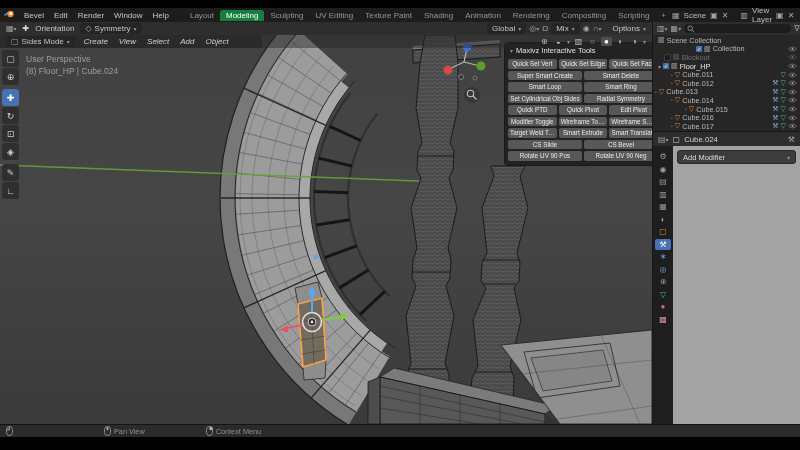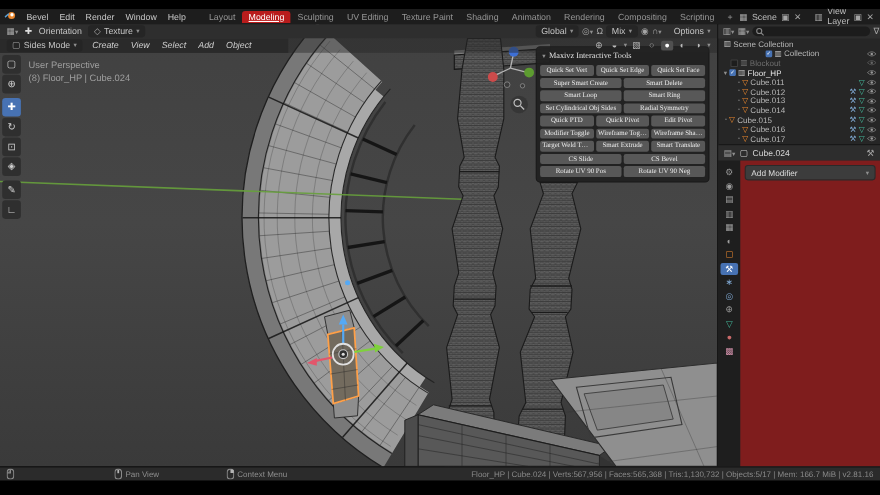--- a/index.html
+++ b/index.html
@@ -7,21 +7,21 @@
          font-family:"Liberation Sans","DejaVu Sans",sans-serif;color:#c5c5c5;
          -webkit-font-smoothing:antialiased;}
   .abs{position:absolute;}
 
   
   #topbar{left:0;top:8px;width:800px;height:14px;background:#1d1d1d;display:flex;align-items:center;
           font-size:8px;z-index:5;}
   #topbar .menu{padding:0 5px;color:#c8c8c8;cursor:default;}
   .tabs{display:flex;align-items:center;margin-left:10px;}
   .tab{padding:1px 6px;color:#969696;border-radius:3px 3px 0 0;white-space:nowrap;}
-  .tab.active{background:#b91c1c;color:#fff;text-decoration:underline;}
+  .tab.active{background:#15803d;color:#fff;}
   #topbar-right{margin-left:auto;display:flex;align-items:center;gap:4px;padding-right:6px;color:#bdbdbd;}
   .mini-ic{font-size:8px;color:#a5a5a5;}
 
   
   #rowA{left:0;top:22px;width:652px;height:13px;background:#2e2e2e;display:flex;align-items:center;
         gap:6px;padding:0 6px;box-sizing:border-box;font-size:8px;z-index:4;}
   #rowB{left:0;top:35px;width:652px;height:13px;background:rgba(38,38,38,0.45);display:flex;align-items:center;
         gap:7px;padding:0 6px;box-sizing:border-box;font-size:8px;z-index:4;}
   #rowB-bgleft{position:absolute;left:0;top:0;width:262px;height:13px;background:#2a2a2a;z-index:-1;}
   .hdr-widget{display:flex;align-items:center;gap:3px;background:#252525;border-radius:3px;padding:0 5px;height:11px;}
@@ -34,22 +34,22 @@
   
   #scene{left:0;top:22px;z-index:0;}
   #vp-overlay{left:26px;top:53px;z-index:1;font-size:8.5px;color:#9f9f9f;line-height:12px;}
   #toolbar{left:2px;top:50px;z-index:2;display:flex;flex-direction:column;}
   .tool{width:17px;height:17px;margin-bottom:1px;background:#2f2f2f;border-radius:3px;color:#cfcfcf;
         font-size:9px;display:flex;align-items:center;justify-content:center;}
   .tool.active{background:#4772b3;color:#fff;}
   .tool-gap{height:3px;}
 
   
-  #mxpanel{left:487px;top:42px;width:158px;z-index:3;background:rgba(32,32,32,0.94);
-           border:1px solid #191919;border-radius:4px;padding:2px 3px 4px 3px;box-sizing:border-box;font-family:Liberation Serif, serif;}
+  #mxpanel{left:504px;top:42px;width:158px;z-index:3;background:rgba(32,32,32,0.94);
+           border:1px solid #191919;border-radius:4px;padding:2px 3px 4px 3px;box-sizing:border-box;}
   #mxpanel .title{font-size:7.5px;color:#e2e2e2;padding:1px 2px 2px 2px;display:flex;align-items:center;gap:3px;}
   .mxrow{display:flex;gap:2px;margin-top:2px;}
   .mxbtn{flex:1;height:9.5px;line-height:9.5px;background:#585858;border-radius:2px;color:#ececec;
          font-size:6.3px;text-align:center;white-space:nowrap;overflow:hidden;text-overflow:ellipsis;padding:0 2px;}
 
   
   #rpanel{left:652px;top:22px;width:148px;height:402px;background:#262626;z-index:4;
           border-left:1px solid #161616;box-sizing:border-box;}
   #outl-head{height:13px;background:#2e2e2e;display:flex;align-items:center;gap:3px;padding:0 4px;font-size:8px;}
   #outl-search{flex:1;height:9px;background:#1c1c1c;border:none;border-radius:5px;color:#ccc;
@@ -66,21 +66,21 @@
   .oic{font-size:7px;flex:0 0 auto;}
   .dim{color:#6f6f6f;}
   .white{color:#e8e8e8;}
 
   #prop-head{height:14px;background:#2d2d2d;border-top:1px solid #171717;display:flex;align-items:center;
              gap:4px;padding:0 5px;font-size:7.8px;color:#d5d5d5;}
   #prop-body{display:flex;height:280px;}
   #prop-tabs{width:20px;background:#1e1e1e;display:flex;flex-direction:column;align-items:center;padding-top:5px;}
   .ptab{width:16px;height:11px;margin-bottom:1.5px;font-size:8px;line-height:11px;text-align:center;color:#9d9d9d;}
   .ptab.active{background:#4772b3;border-radius:2px;color:#fff;}
-  #prop-content{flex:1;background:#7f1d1d;padding:4px;text-align:center;}
+  #prop-content{flex:1;background:#a3a3a3;padding:4px;text-align:center;}
   #add-modifier{height:12px;background:#3c3c3c;border:1px solid #2a2a2a;border-radius:3px;display:flex;
                 align-items:center;font-size:7.5px;color:#dcdcdc;padding:0 5px;}
   #add-modifier .sp{flex:1;}
 
   
   #statusbar{left:0;top:424px;width:800px;height:13px;background:#2b2b2b;border-top:1px solid #141414;
              display:flex;align-items:center;font-size:7.3px;color:#8f8f8f;z-index:5;box-sizing:border-box;
              padding:0 6px;gap:5px;}
   #status-stats{margin-left:auto;white-space:nowrap;color:#8a8a8a;}
   .hint{display:flex;align-items:center;gap:3px;}
@@ -132,21 +132,21 @@
       <span class="mini-ic">✕</span>
     </div>
   </div>
 
   <div id="rowA" class="abs">
     <span class="mini-ic">▦<span class="caret">▾</span></span>
     <span class="mini-ic" style="color:#ddd;">✚</span>
     <span>Orientation</span>
     <div class="hdr-widget">
       <span class="mini-ic">◇</span>
-      <span>Texture</span>
+      <span>Symmetry</span>
       <span class="caret">▾</span>
     </div>
     <div style="margin-left:auto;" class="icgrp">
       <div class="hdr-widget">
         <span>Global</span>
         <span class="caret">▾</span>
       </div>
       <span class="mini-ic">◎<span class="caret">▾</span></span>
       <span class="mini-ic">Ω</span>
       <div class="hdr-widget">
@@ -457,45 +457,45 @@
         <span class="oic" style="color:#e8862d;">▽</span>
         <span class="nm">Cube.012</span>
         <span class="sp"></span>
         <span class="oic" style="color:#7ea6cf;">⚒</span>
         <span class="oic" style="color:#43b699;">▽</span>
         <svg width="9" height="6" viewBox="0 0 16 10">
             <path d="M1 5 Q8 -2 15 5 Q8 12 1 5 Z" fill="none" stroke="#999"></path>
             <circle cx="8" cy="5" r="2" fill="#999"></circle>
           </svg>
       </div>
+      <div class="orow" style="padding-left:2px;">
+        <span class="oic" style="color:#777;font-size:5px;">•</span>
+        <span class="oic" style="color:#e8862d;">▽</span>
+        <span class="nm">Cube.013</span>
+        <span class="sp"></span>
+        <span class="oic" style="color:#7ea6cf;">⚒</span>
+        <span class="oic" style="color:#43b699;">▽</span>
+        <svg width="9" height="6" viewBox="0 0 16 10">
+            <path d="M1 5 Q8 -2 15 5 Q8 12 1 5 Z" fill="none" stroke="#999"></path>
+            <circle cx="8" cy="5" r="2" fill="#999"></circle>
+          </svg>
+      </div>
       <div class="orow" style="padding-left:18px;">
         <span class="oic" style="color:#777;font-size:5px;">•</span>
         <span class="oic" style="color:#e8862d;">▽</span>
-        <span class="nm">Cube.013</span>
+        <span class="nm">Cube.014</span>
         <span class="sp"></span>
         <span class="oic" style="color:#7ea6cf;">⚒</span>
         <span class="oic" style="color:#43b699;">▽</span>
         <svg width="9" height="6" viewBox="0 0 16 10">
             <path d="M1 5 Q8 -2 15 5 Q8 12 1 5 Z" fill="none" stroke="#999"></path>
             <circle cx="8" cy="5" r="2" fill="#999"></circle>
           </svg>
       </div>
-      <div class="orow" style="padding-left:18px;">
-        <span class="oic" style="color:#777;font-size:5px;">•</span>
-        <span class="oic" style="color:#e8862d;">▽</span>
-        <span class="nm">Cube.014</span>
-        <span class="sp"></span>
-        <span class="oic" style="color:#7ea6cf;">⚒</span>
-        <span class="oic" style="color:#43b699;">▽</span>
-        <svg width="9" height="6" viewBox="0 0 16 10">
-            <path d="M1 5 Q8 -2 15 5 Q8 12 1 5 Z" fill="none" stroke="#999"></path>
-            <circle cx="8" cy="5" r="2" fill="#999"></circle>
-          </svg>
-      </div>
-      <div class="orow" style="padding-left:6px;">
+      <div class="orow" style="padding-left:32px;">
         <span class="oic" style="color:#777;font-size:5px;">•</span>
         <span class="oic" style="color:#e8862d;">▽</span>
         <span class="nm">Cube.015</span>
         <span class="sp"></span>
         <span class="oic" style="color:#7ea6cf;">⚒</span>
         <span class="oic" style="color:#43b699;">▽</span>
         <svg width="9" height="6" viewBox="0 0 16 10">
             <path d="M1 5 Q8 -2 15 5 Q8 12 1 5 Z" fill="none" stroke="#999"></path>
             <circle cx="8" cy="5" r="2" fill="#999"></circle>
           </svg>
@@ -574,16 +574,15 @@
       </svg>
       <span>Pan View</span>
     </span>
     <span class="hint" style="margin-left:56px;">
       <svg width="7" height="10" viewBox="0 0 7 10">
         <rect x="0.5" y="0.5" width="6" height="9" rx="3" stroke="#8a8a8a" fill="none"></rect>
         <path d="M3.5 4 L6.5 4 L6.5 1.5 Q5.8 0.5 3.5 0.8 Z" fill="#b5b5b5"></path>
       </svg>
       <span>Context Menu</span>
     </span>
-    <span id="status-stats">Floor_HP | Cube.024 | Verts:567,956 | Faces:565,368 | Tris:1,130,732 | Objects:5/17 | Mem: 166.7 MiB | v2.81.16</span>
   </div>
 
 </div>
 
 </body></html>

